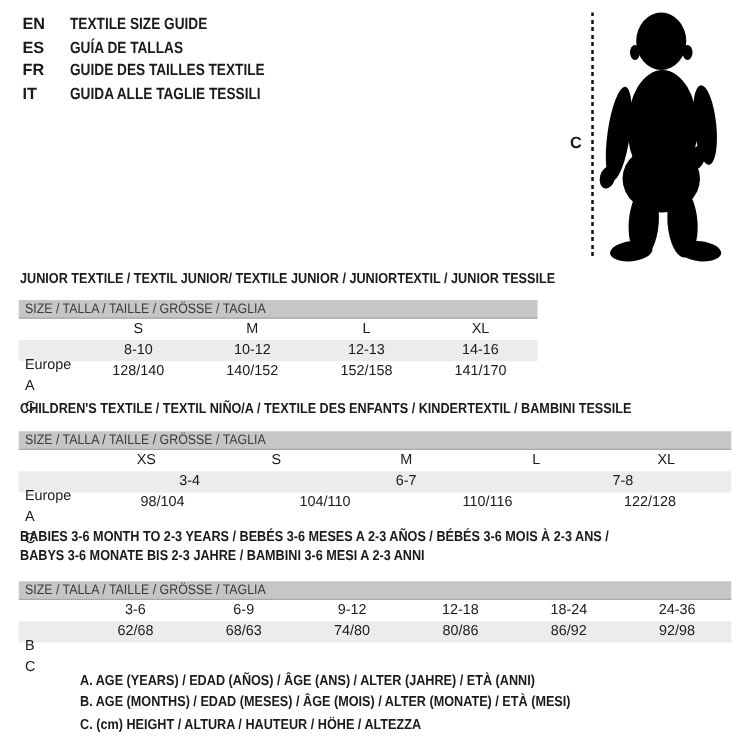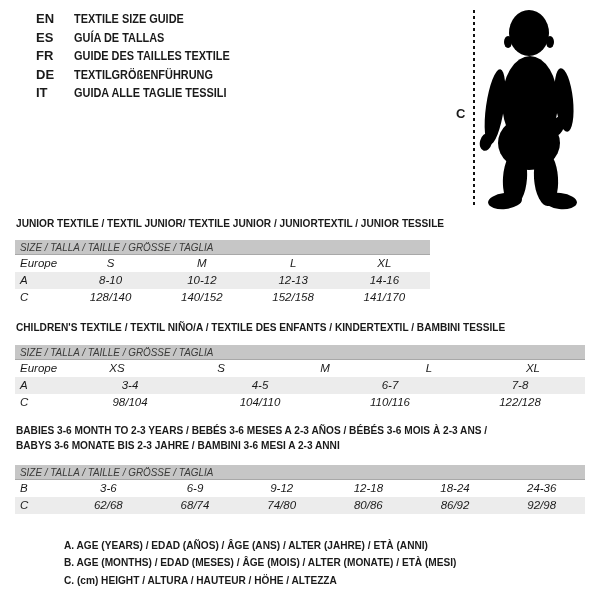--- a/index.html
+++ b/index.html
@@ -1,39 +1,39 @@
 <!DOCTYPE html>
 <html><head>
 <meta charset="utf-8">
 <style>
   html,body{margin:0;padding:0;background:#fff;}
   #canvas{
     position:relative;width:600px;height:600px;background:#ffffff;overflow:hidden;
     font-family:"Liberation Sans","DejaVu Sans",sans-serif;color:#1a1a1a;
   }
   
-  .langs{position:absolute;left:36px;top:11px;}
+  .langs{position:absolute;left:18px;top:11px;}
   .lang-row{display:flex;align-items:baseline;height:18.5px;font-size:13px;font-weight:bold;}
   .lang-code{width:38px;flex:0 0 38px;}
   .lang-title{display:inline-block;transform:scaleX(0.84);transform-origin:0 50%;white-space:nowrap;}
   
   .dash-line{position:absolute;left:473px;top:10px;width:2px;height:196px;
     background:repeating-linear-gradient(to bottom,#111 0 3px,transparent 3px 6px);}
   .figure-label{position:absolute;left:456px;top:106px;font-size:13px;font-weight:600;}
   .baby-svg{position:absolute;left:478px;top:2px;}
   
   .sec-title{position:absolute;left:16px;font-size:11.5px;font-weight:bold;line-height:15px;
     transform:scaleX(0.88);transform-origin:0 0;white-space:nowrap;}
-  .stable{position:absolute;left:15px;font-style:italic;}
+  .stable{position:absolute;left:15px;}
   .sizebar{height:15px;background:#c6c6c6;color:#3a3a39;font-size:11px;line-height:15px;
     padding-left:5px;box-sizing:border-box;border-bottom:1px solid #a8a8a8;}
   .sizebar span{display:inline-block;transform:scaleX(0.9);transform-origin:0 50%;white-space:nowrap;}
   .trow{display:flex;height:17px;line-height:17px;font-size:11.5px;}
   .trow.alt{background:#ececec;}
-  .trow .lbl{flex:0 0 50px;padding-left:5px;box-sizing:border-box;}
+  .trow .lbl{flex:0 0 50px;padding-left:5px;box-sizing:border-box;margin-top:29px;}
   .trow .val{flex:1;text-align:center;}
   
   .footnotes{position:absolute;left:16px;top:539px;margin-left:48px;}
   .fnote{height:17.3px;font-size:11.5px;font-weight:bold;}
   .fnote span{display:inline-block;transform:scaleX(0.88);transform-origin:0 50%;white-space:nowrap;}
 </style>
 </head>
 <body>
 
 <div id="canvas">
@@ -43,24 +43,20 @@
       <span class="lang-code">EN</span>
       <span class="lang-title">TEXTILE SIZE GUIDE</span>
     </div>
     <div class="lang-row">
       <span class="lang-code">ES</span>
       <span class="lang-title">GUÍA DE TALLAS</span>
     </div>
     <div class="lang-row">
       <span class="lang-code">FR</span>
       <span class="lang-title">GUIDE DES TAILLES TEXTILE</span>
-    </div>
-    <div class="lang-row">
-      <span class="lang-code">DE</span>
-      <span class="lang-title">TEXTILGRÖßENFÜHRUNG</span>
     </div>
     <div class="lang-row">
       <span class="lang-code">IT</span>
       <span class="lang-title">GUIDA ALLE TAGLIE TESSILI</span>
     </div>
   </div>
 
   <div class="dash-line"></div>
   <div class="figure-label">C</div>
 
@@ -115,21 +111,20 @@
       <span class="lbl">Europe</span>
       <span class="val">XS</span>
       <span class="val">S</span>
       <span class="val">M</span>
       <span class="val">L</span>
       <span class="val">XL</span>
     </div>
     <div class="trow alt">
       <span class="lbl">A</span>
       <span class="val">3-4</span>
-      <span class="val">4-5</span>
       <span class="val">6-7</span>
       <span class="val">7-8</span>
     </div>
     <div class="trow">
       <span class="lbl">C</span>
       <span class="val">98/104</span>
       <span class="val">104/110</span>
       <span class="val">110/116</span>
       <span class="val">122/128</span>
     </div>
@@ -144,21 +139,21 @@
       <span class="val">3-6</span>
       <span class="val">6-9</span>
       <span class="val">9-12</span>
       <span class="val">12-18</span>
       <span class="val">18-24</span>
       <span class="val">24-36</span>
     </div>
     <div class="trow alt">
       <span class="lbl">C</span>
       <span class="val">62/68</span>
-      <span class="val">68/74</span>
+      <span class="val">68/63</span>
       <span class="val">74/80</span>
       <span class="val">80/86</span>
       <span class="val">86/92</span>
       <span class="val">92/98</span>
     </div>
   </div>
 
   <div class="footnotes">
     <div class="fnote"><span>A. AGE (YEARS) / EDAD (AÑOS) / ÂGE (ANS) / ALTER (JAHRE) / ETÀ (ANNI)</span></div>
     <div class="fnote"><span>B. AGE (MONTHS) / EDAD (MESES) / ÂGE (MOIS) / ALTER (MONATE) / ETÀ (MESI)</span></div>

